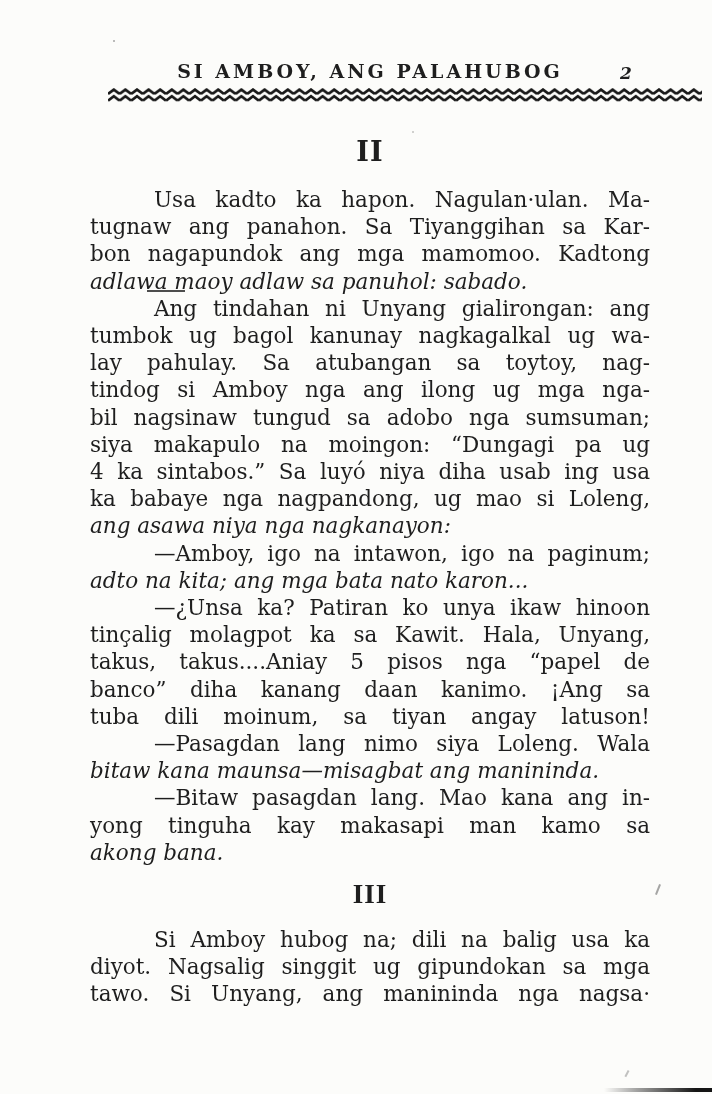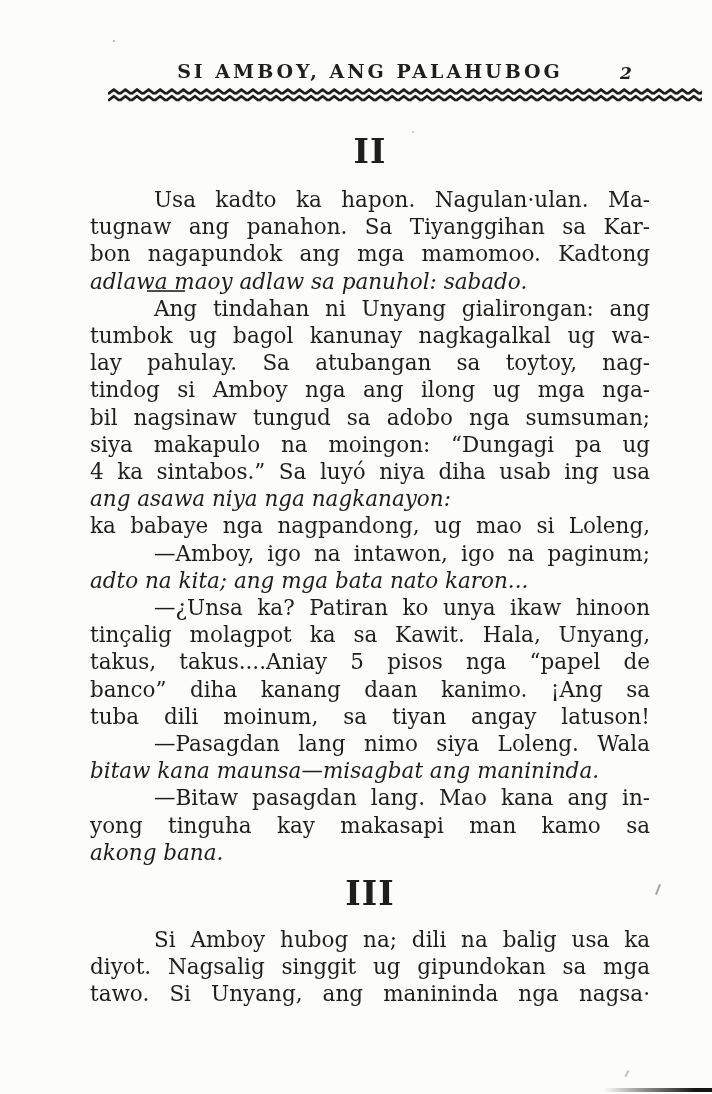--- a/index.html
+++ b/index.html
@@ -46,30 +46,31 @@
   .body-text {
     position: absolute;
     left: 90px;
     top: 134px;
     width: 560px;
     font-size: 21.5px;
     line-height: 27.2px;
   }
   .section-heading {
     text-align: center;
-    font-size: 33px;
+    font-size: 27px;
     font-weight: 600;
     line-height: 36px;
     letter-spacing: 1px;
     margin-bottom: 16px;
   }
   .section-heading + .para { margin-top: 0; }
   .section-heading.later {
     margin-top: 10px;
     margin-bottom: 14px;
+    font-family: Liberation Serif, serif;
   }
   .para { margin: 0; }
   .line {
     text-align: justify;
     text-align-last: justify;
     text-justify: inter-word;
     white-space: normal;
   }
   .line.first { text-indent: 64px; }
   .line.last  { text-align-last: left; font-style: italic; }
@@ -129,22 +130,22 @@
         <div class="line last">adlawa maoy adlaw sa panuhol: sabado.</div>
       </div>
       <div class="para">
         <div class="line first">Ang tindahan ni Unyang gialirongan: ang</div>
         <div class="line">tumbok ug bagol kanunay nagkagalkal ug wa-</div>
         <div class="line">lay pahulay. Sa atubangan sa toytoy, nag-</div>
         <div class="line">tindog si Amboy nga ang ilong ug mga nga-</div>
         <div class="line">bil nagsinaw tungud sa adobo nga sumsuman;</div>
         <div class="line">siya makapulo na moingon: “Dungagi pa ug</div>
         <div class="line">4 ka sintabos.” Sa luyó niya diha usab ing usa</div>
+        <div class="line">ka babaye nga nagpandong, ug mao si Loleng,</div>
         <div class="line last">ang asawa niya nga nagkanayon:</div>
-        <div class="line">ka babaye nga nagpandong, ug mao si Loleng,</div>
       </div>
       <div class="para">
         <div class="line first">—Amboy, igo na intawon, igo na paginum;</div>
         <div class="line last">adto na kita; ang mga bata nato karon...</div>
       </div>
       <div class="para">
         <div class="line first">—¿Unsa ka? Patiran ko unya ikaw hinoon</div>
         <div class="line">tinçalig molagpot ka sa Kawit. Hala, Unyang,</div>
         <div class="line">takus, takus....Aniay 5 pisos nga “papel de</div>
         <div class="line">banco” diha kanang daan kanimo. ¡Ang sa</div>

